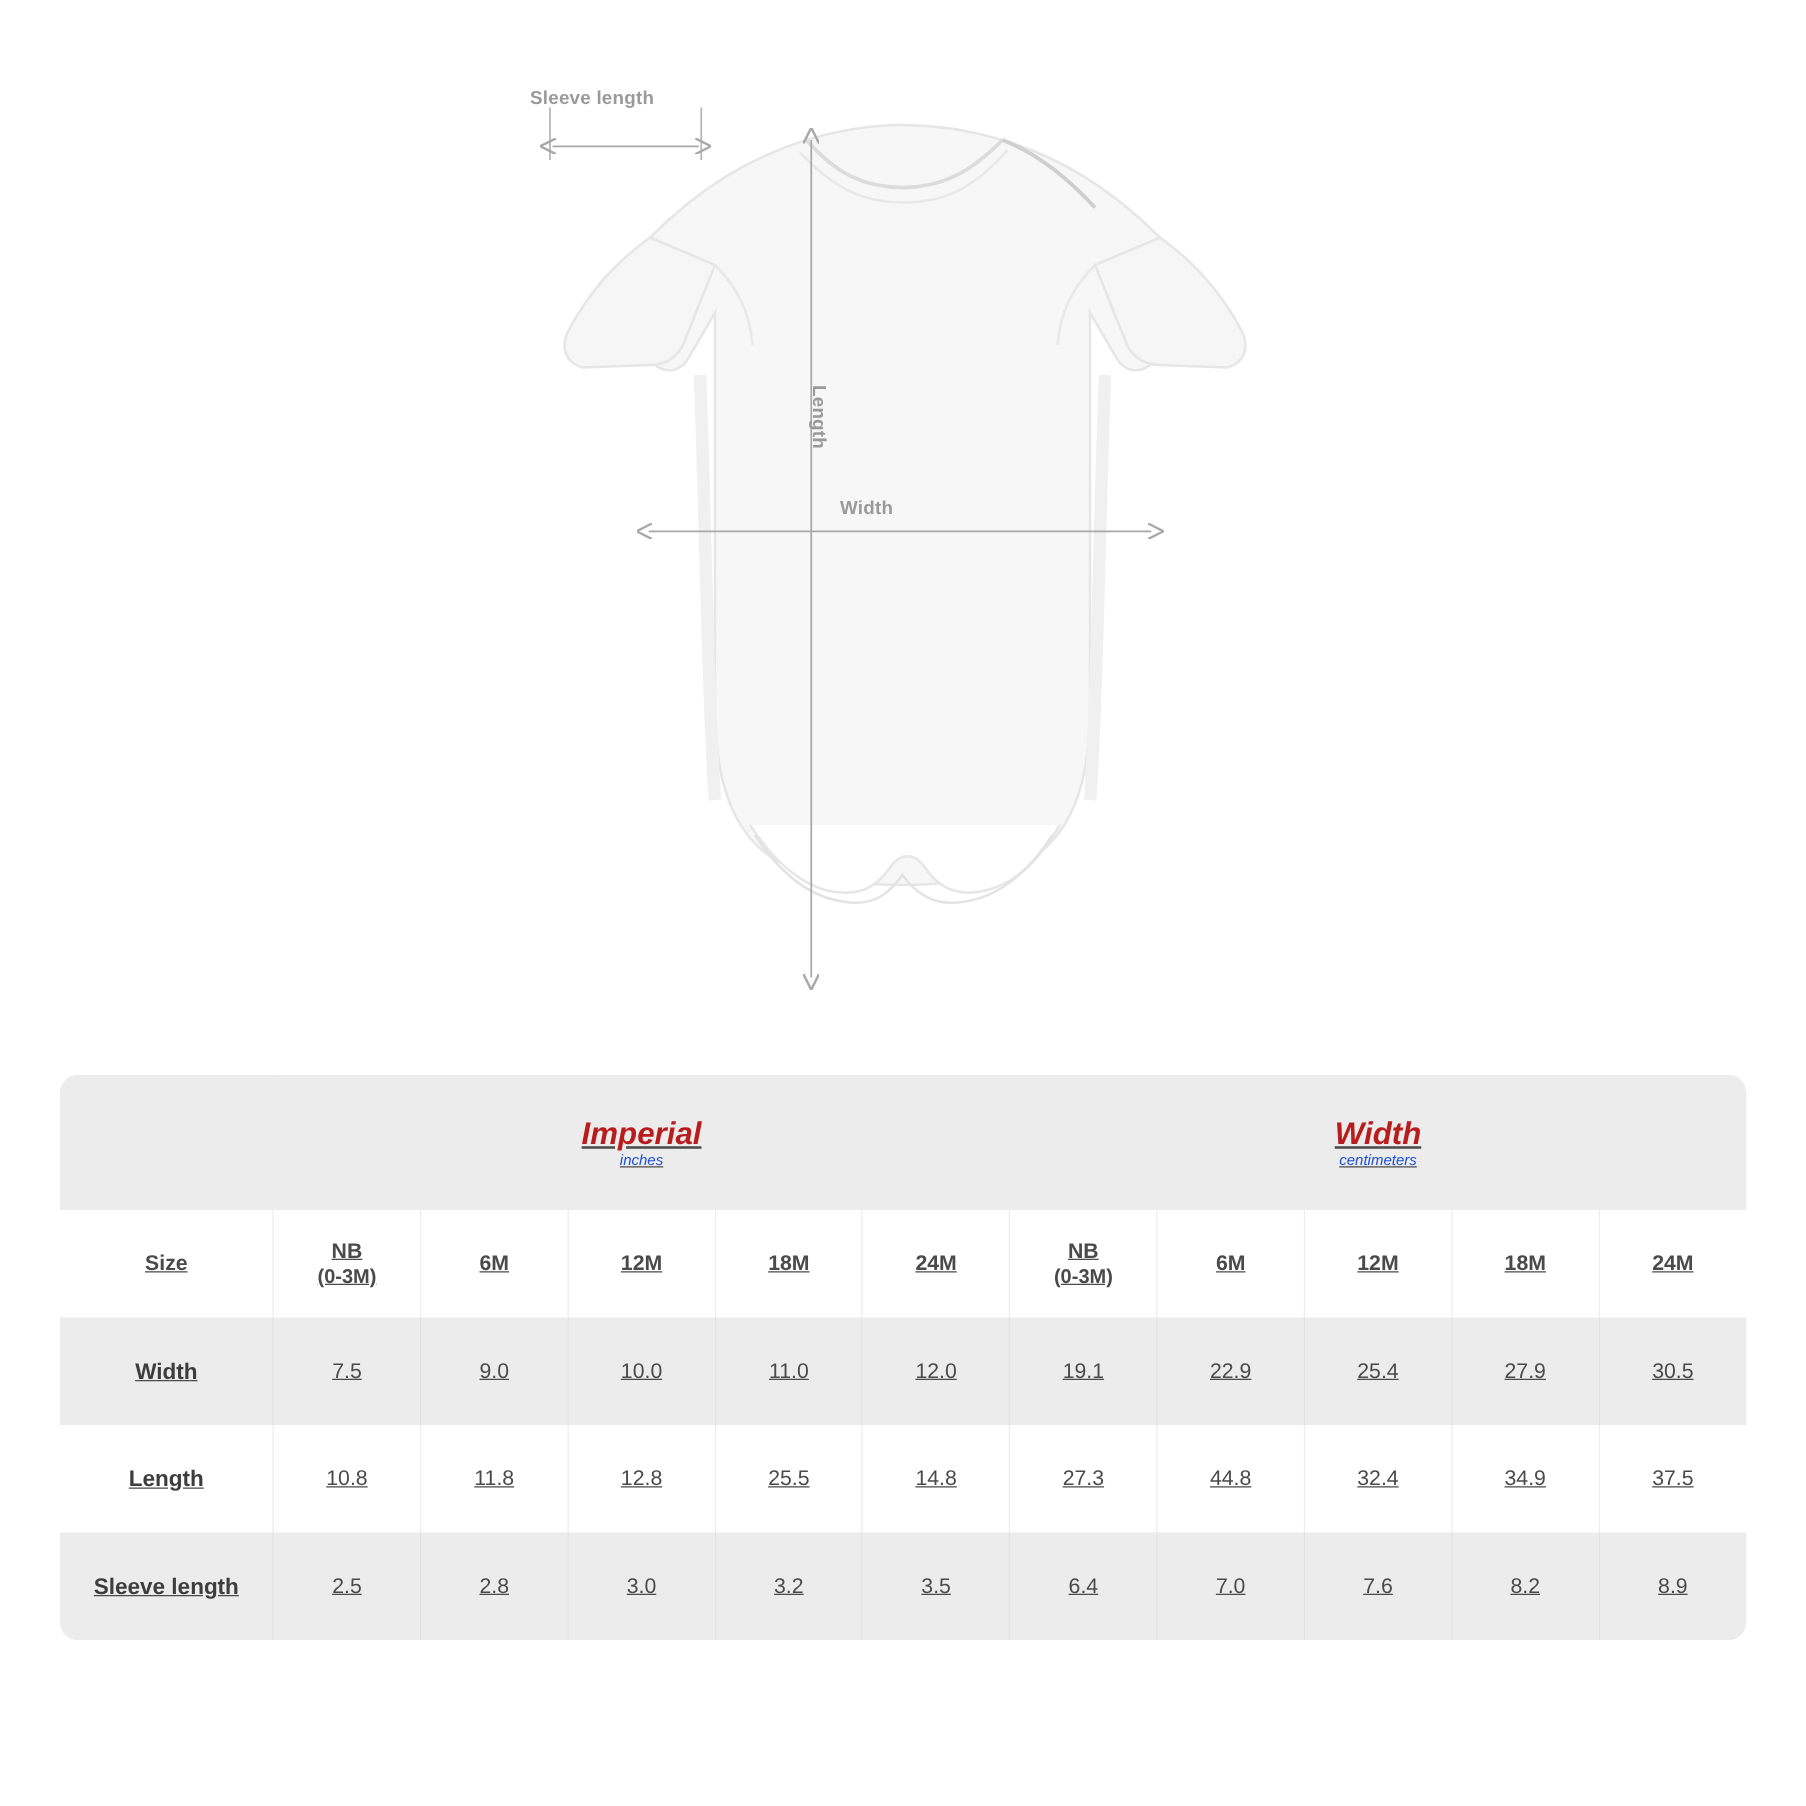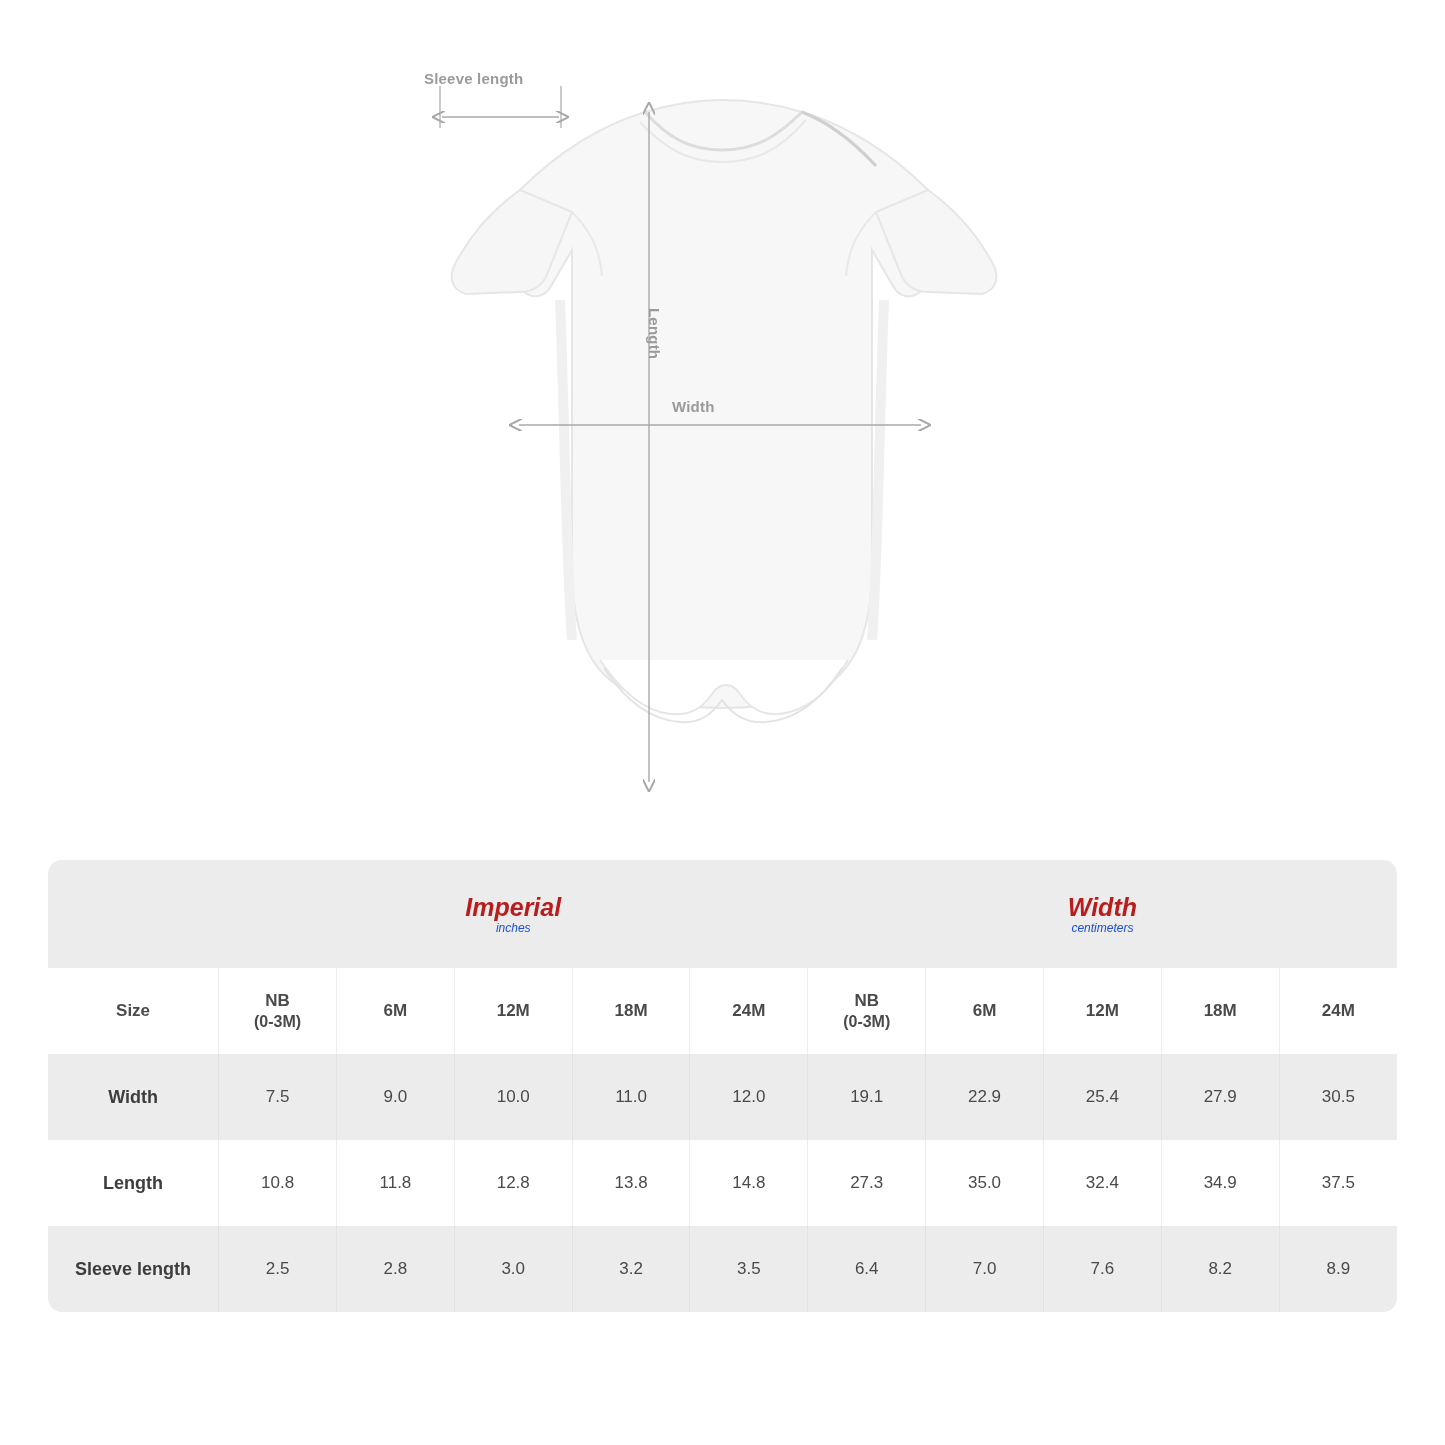--- a/index.html
+++ b/index.html
@@ -11,20 +11,21 @@
     width: 1445px;
     height: 1445px;
     font-family: "Liberation Sans", sans-serif;
     color: #4a4a4a;
     overflow: hidden;
   }
   .page {
     position: relative;
     width: 1445px;
     height: 1176px;
+    text-decoration: underline;
   }
 
   
   .garment-area {
     position: relative;
     width: 1445px;
     height: 830px;
   }
   .garment-svg {
     position: absolute;
@@ -289,24 +290,24 @@
         <td class="sep">25.4</td>
         <td class="sep">27.9</td>
         <td class="sep">30.5</td>
       </tr>
 
       <tr class="data-row plain">
         <td class="row-label">Length</td>
         <td class="sep">10.8</td>
         <td class="sep">11.8</td>
         <td class="sep">12.8</td>
-        <td class="sep">13.8</td>
+        <td class="sep">25.5</td>
         <td class="sep">14.8</td>
         <td class="sep">27.3</td>
-        <td class="sep">35.0</td>
+        <td class="sep">44.8</td>
         <td class="sep">32.4</td>
         <td class="sep">34.9</td>
         <td class="sep">37.5</td>
       </tr>
 
       <tr class="data-row shaded">
         <td class="row-label">Sleeve length</td>
         <td class="sep">2.5</td>
         <td class="sep">2.8</td>
         <td class="sep">3.0</td>

